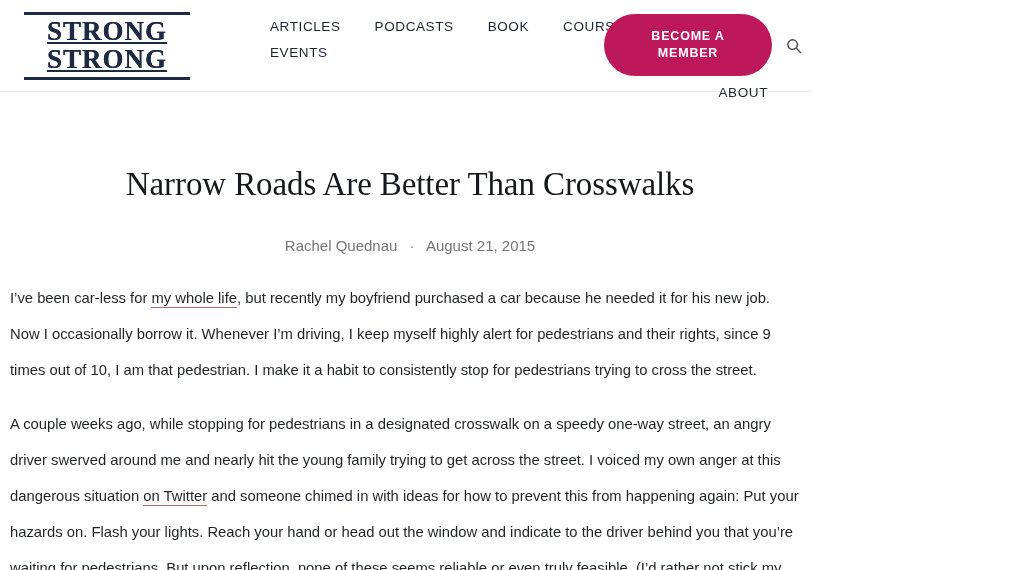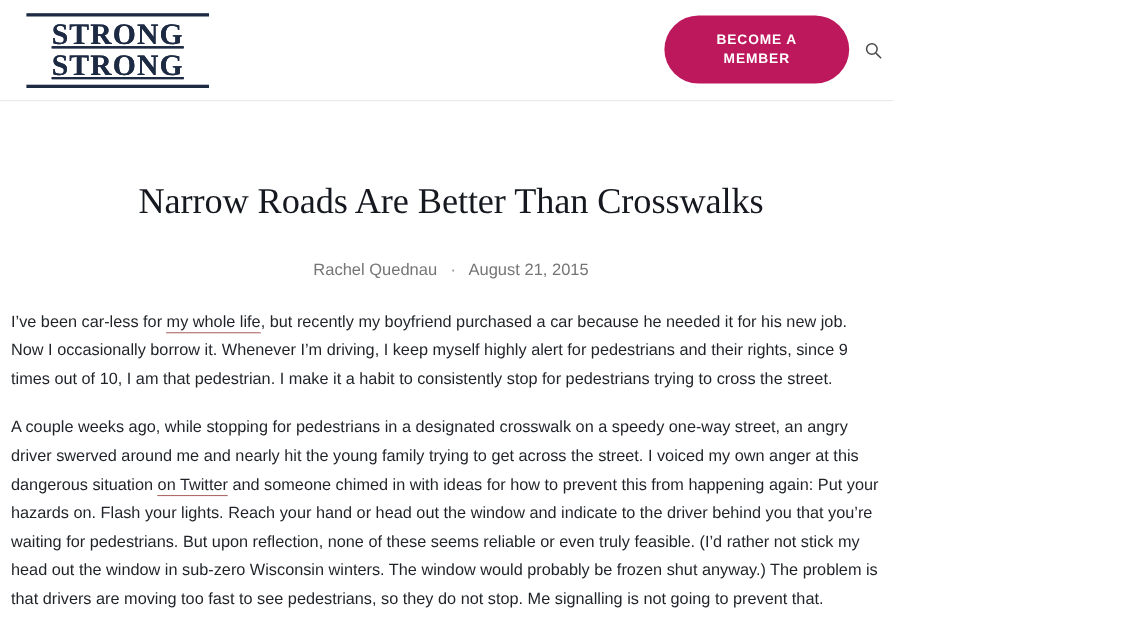--- a/index.html
+++ b/index.html
@@ -121,21 +121,21 @@
   .byline .sep { padding: 0 8px; color: #8a8a8a; }
 
   .body {
     width: 792px;
     margin: 26px auto 0;
     padding: 0 0 0 0;
   }
   .body p {
     margin: 0 0 18px 0;
     font-size: 14.8px;
-    line-height: 26px;
+    line-height: 36px;
     color: #1f2328;
   }
   .body a {
     color: #1f2328;
     text-decoration: none;
     border-bottom: 1px solid #b06a6a;
     padding-bottom: 1px;
   }
 
   
@@ -151,20 +151,31 @@
 
 <div class="page">
 
   <div class="header">
 
     <a class="logo" href="#">
       <span class="l1">STRONG</span>
       <span class="l2">STRONG</span>
     </a>
 
+    <nav class="nav">
+      <a href="#">ARTICLES</a>
+      <a href="#">PODCASTS</a>
+      <a href="#">BOOK</a>
+      <a href="#">COURSES</a>
+      <a href="#">ACTION LAB</a>
+      <a href="#">EVENTS</a>
+      <div class="row2">
+        <a href="#">ABOUT</a>
+      </div>
+    </nav>
 
     <button class="member-btn">BECOME A MEMBER</button>
 
     <span class="search-icon">
       <svg viewBox="0 0 16 16" width="16" height="16" fill="none" stroke="#4a4a4a" stroke-width="1.4">
         <circle cx="6.6" cy="6.6" r="4.8"></circle>
         <line x1="10.3" y1="10.3" x2="15" y2="15"></line>
       </svg>
     </span>
   </div>

